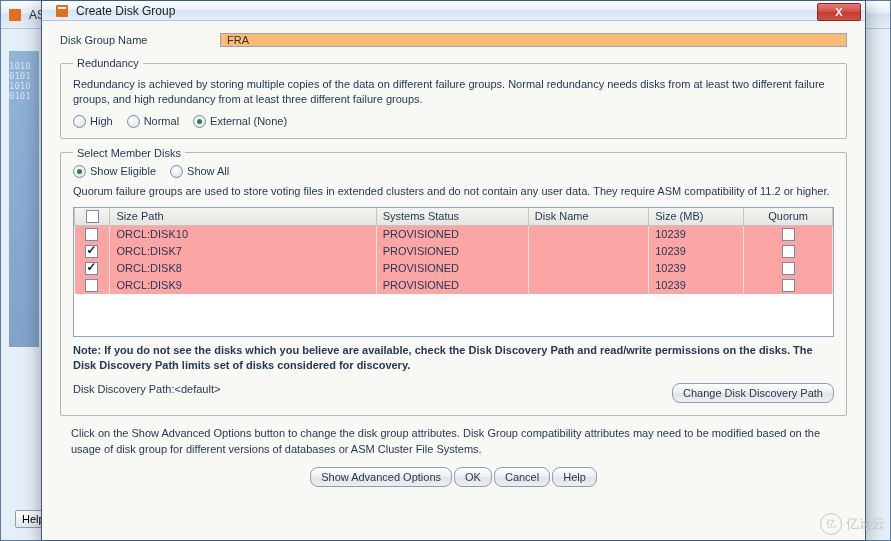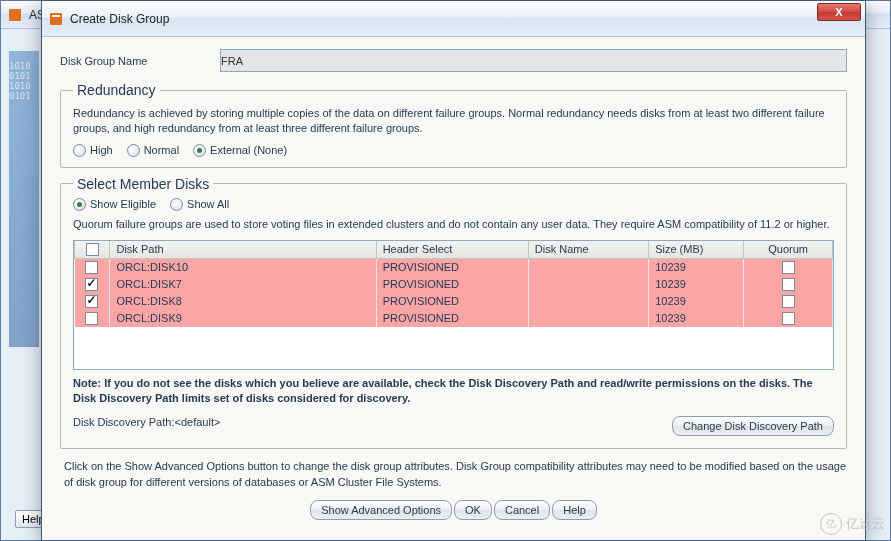--- a/index.html
+++ b/index.html
@@ -62,26 +62,26 @@
       top: 0;
       width: 825px;
       height: 541px;
       background: #f8f8f5;
       border: 1px solid #3b5b82;
       box-shadow: 0 4px 18px rgba(0,0,0,0.35);
       display: flex;
       flex-direction: column;
     }
     .titlebar {
-      height: 36px;
+      height: 20px;
       background: linear-gradient(to bottom, #fefefe 0%, #eaf2fb 45%, #d8e5f4 50%, #e4eef8 100%);
       border-bottom: 1px solid #b0c4de;
       display: flex;
       align-items: center;
-      padding-left: 6px;
+      padding-left: 12px;
       position: relative;
     }
     .title-icon {
       width: 16px;
       height: 16px;
       margin-right: 6px;
       display: inline-flex;
       align-items: center;
       justify-content: center;
     }
@@ -106,35 +106,35 @@
     .content {
       flex: 1;
       padding: 12px 18px 8px 18px;
       overflow: hidden;
       color: #253a55;
     }
     .row { display: flex; align-items: center; margin-bottom: 10px; }
     .lbl { width: 160px; color: #253a55; }
     .txt-input {
       flex: 1;
-      height: 23px;
+      height: 14px;
       border: 1px solid #8fa6c4;
-      background: #e5e5e5;
-      padding: 1px 0;
+      background: #fdba74;
+      padding: 1px 6px;
       font-size: 11px;
       color: #333;
       font-family: inherit;
     }
     fieldset {
       border: 1px solid #b6b6b2;
       border-radius: 2px;
       padding: 6px 12px 10px 12px;
       margin-bottom: 8px;
     }
-    legend { padding: 0 4px; color: #253a55; font-size: 14px; }
+    legend { padding: 0 4px; color: #253a55; font-size: 11px; }
     .desc { color: #253a55; margin: 2px 0 8px 0; line-height: 1.35; }
     .radiorow { display: flex; gap: 4px; align-items: center; }
     .radio { display: inline-flex; align-items: flex-start; margin-right: 10px; }
     .rcircle {
       width: 13px; height: 13px; border: 1px solid #7a8aa0; border-radius: 50%;
       margin-right: 4px; display: inline-flex; align-items: center; justify-content: center;
       background: radial-gradient(circle at 35% 30%, #fff 0%, #e6ecf5 60%, #d2dce8 100%);
     }
     .rcircle.sel::after {
       content: ""; width: 5px; height: 5px; border-radius: 50%; background: #3a7a3a;
@@ -184,21 +184,21 @@
       background: linear-gradient(to bottom, #fefefe 0%, #eceef0 49%, #e0e4e8 50%, #eceef0 100%);
       border: 1px solid #8a9eb8;
       border-radius: 8px;
       padding: 3px 10px;
       font-size: 11px;
       color: #253a55;
       cursor: pointer;
       font-family: inherit;
     }
     .footer-desc {
-      color: #253a55; line-height: 1.4; margin: 10px 0 10px 4px;
+      color: #253a55; line-height: 1.4; margin: 10px 0 10px 11px;
     }
     .btn-row {
       display: flex; gap: 2px; justify-content: center; margin-top: 4px;
     }
     .col-cb { width: 28px; text-align: center; }
     .col-path { width: 210px; }
     .col-hdr { width: 120px; }
     .col-name { width: 95px; }
     .col-size { width: 75px; }
     .col-quorum { width: 70px; text-align: center; }
@@ -292,22 +292,22 @@
         </span>
       </div>
 
       <p class="desc">Quorum failure groups are used to store voting files in extended clusters and do not contain any user data. They require ASM compatibility of 11.2 or higher.</p>
 
       <div class="table-wrap">
         <table>
           <thead>
             <tr>
               <th class="col-cb"><span class="cb"></span></th>
-              <th class="col-path">Disk Path</th>
-              <th class="col-hdr">Header Select</th>
+              <th class="col-path">Size Path</th>
+              <th class="col-hdr">Systems Status</th>
               <th class="col-name">Disk Name</th>
               <th class="col-size">Size (MB)</th>
               <th class="col-quorum">Quorum</th>
             </tr>
           </thead>
           <tbody id="disk-tbody">
               <tr>
                 <td class="col-cb"><span class="cb"></span></td>
                 <td class="col-path">ORCL:DISK10</td>
                 <td class="col-hdr">PROVISIONED</td>

